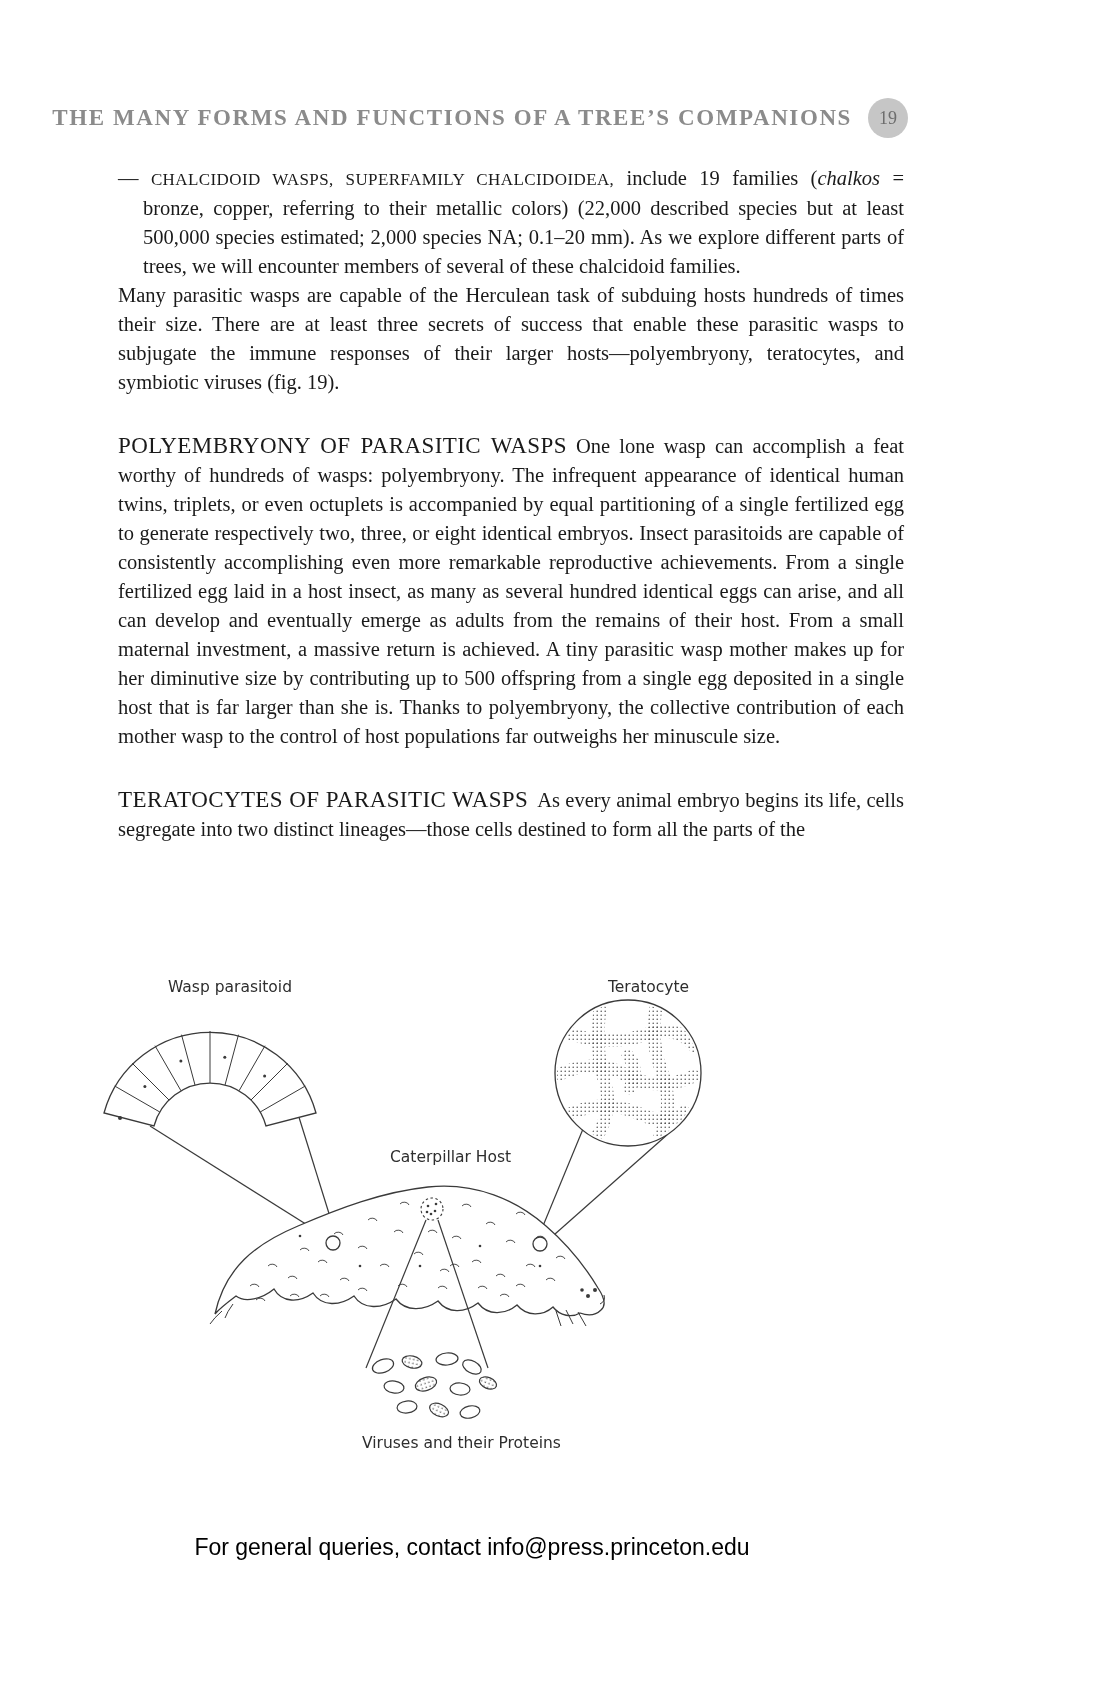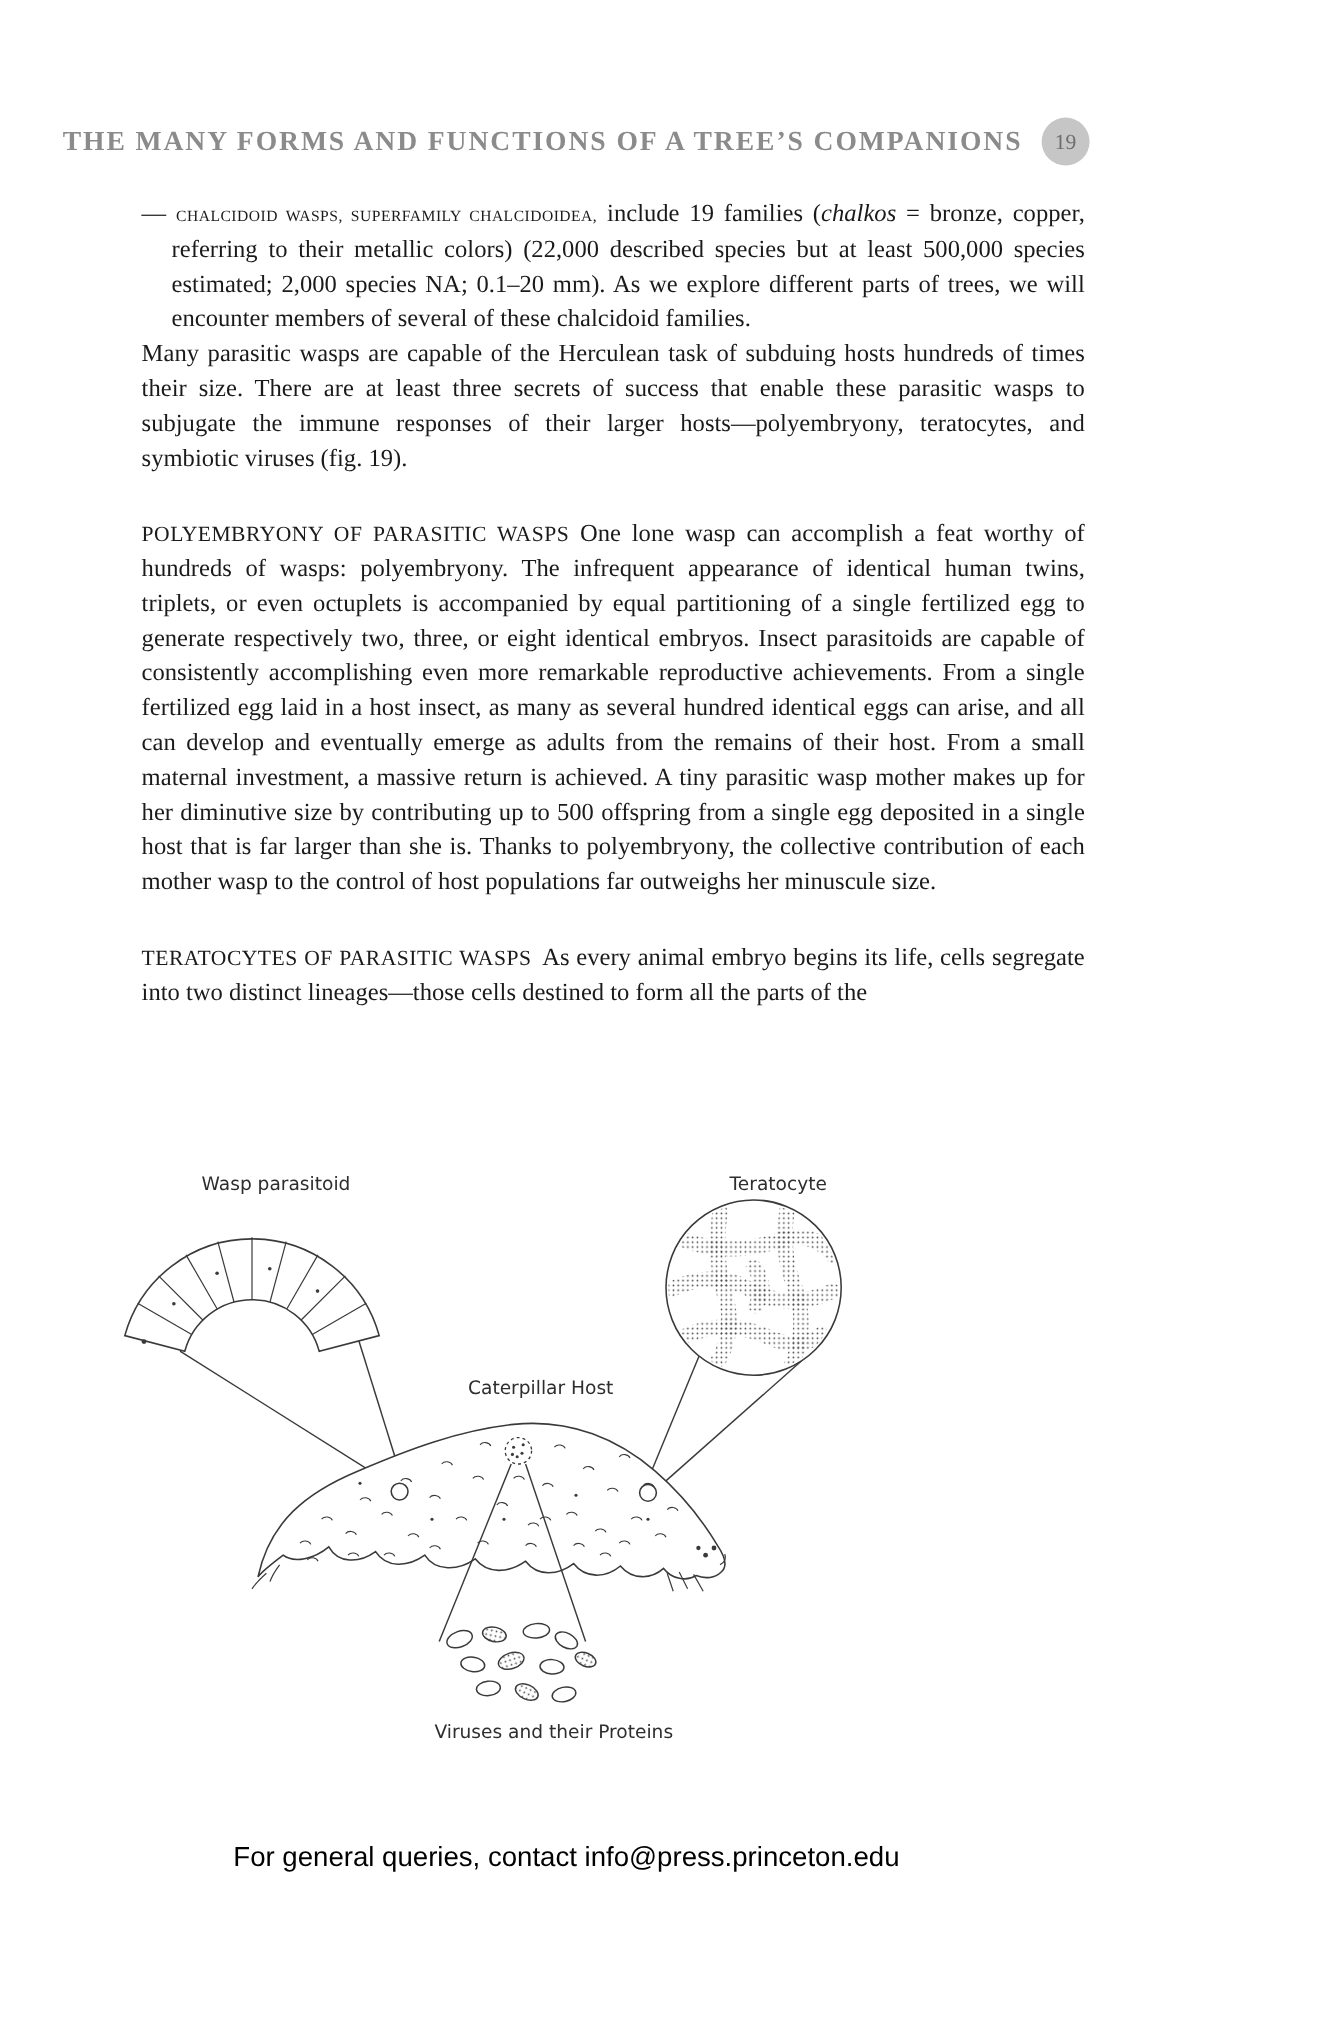--- a/index.html
+++ b/index.html
@@ -17,22 +17,22 @@
     display:flex; justify-content:flex-end; align-items:center; gap:16px;
   }
   .rh-text { font-size:23px; font-weight:bold; letter-spacing:1.6px; color:#8b8b8b; white-space:nowrap; }
   .page-circle {
     width:40px; height:40px; border-radius:50%; background:#c6c6c6; color:#6d6d6d;
     font-size:18px; display:flex; align-items:center; justify-content:center; flex:0 0 auto;
   }
 
   .body-text { position:absolute; left:118px; top:164px; width:786px; font-size:20.5px; line-height:29px; text-align:justify; }
   .hang { padding-left:25px; text-indent:-25px; }
-  .smallcaps { font-size:13px; letter-spacing:0.4px; }
-  .run-head { font-size:18px; letter-spacing:0.4px; margin-right:9px; }
+  .smallcaps { font-size:17px; letter-spacing:0.4px; }
+  .run-head { font-size:23px; letter-spacing:0.4px; margin-right:9px; }
   .section { margin-top:34px; }
 
   .figure { position:absolute; left:0; top:966px; width:1100px; height:560px; }
   .figure svg { position:absolute; left:0; top:0; }
   .fig-label { position:absolute; font-family:"DejaVu Sans", sans-serif; font-size:15.5px; color:#2e2e2e; white-space:nowrap; }
   .lbl-wasp { left:168px; top:12px; }
   .lbl-teratocyte { left:608px; top:12px; }
   .lbl-caterpillar { left:390px; top:182px; }
   .lbl-viruses { left:362px; top:468px; }
 

